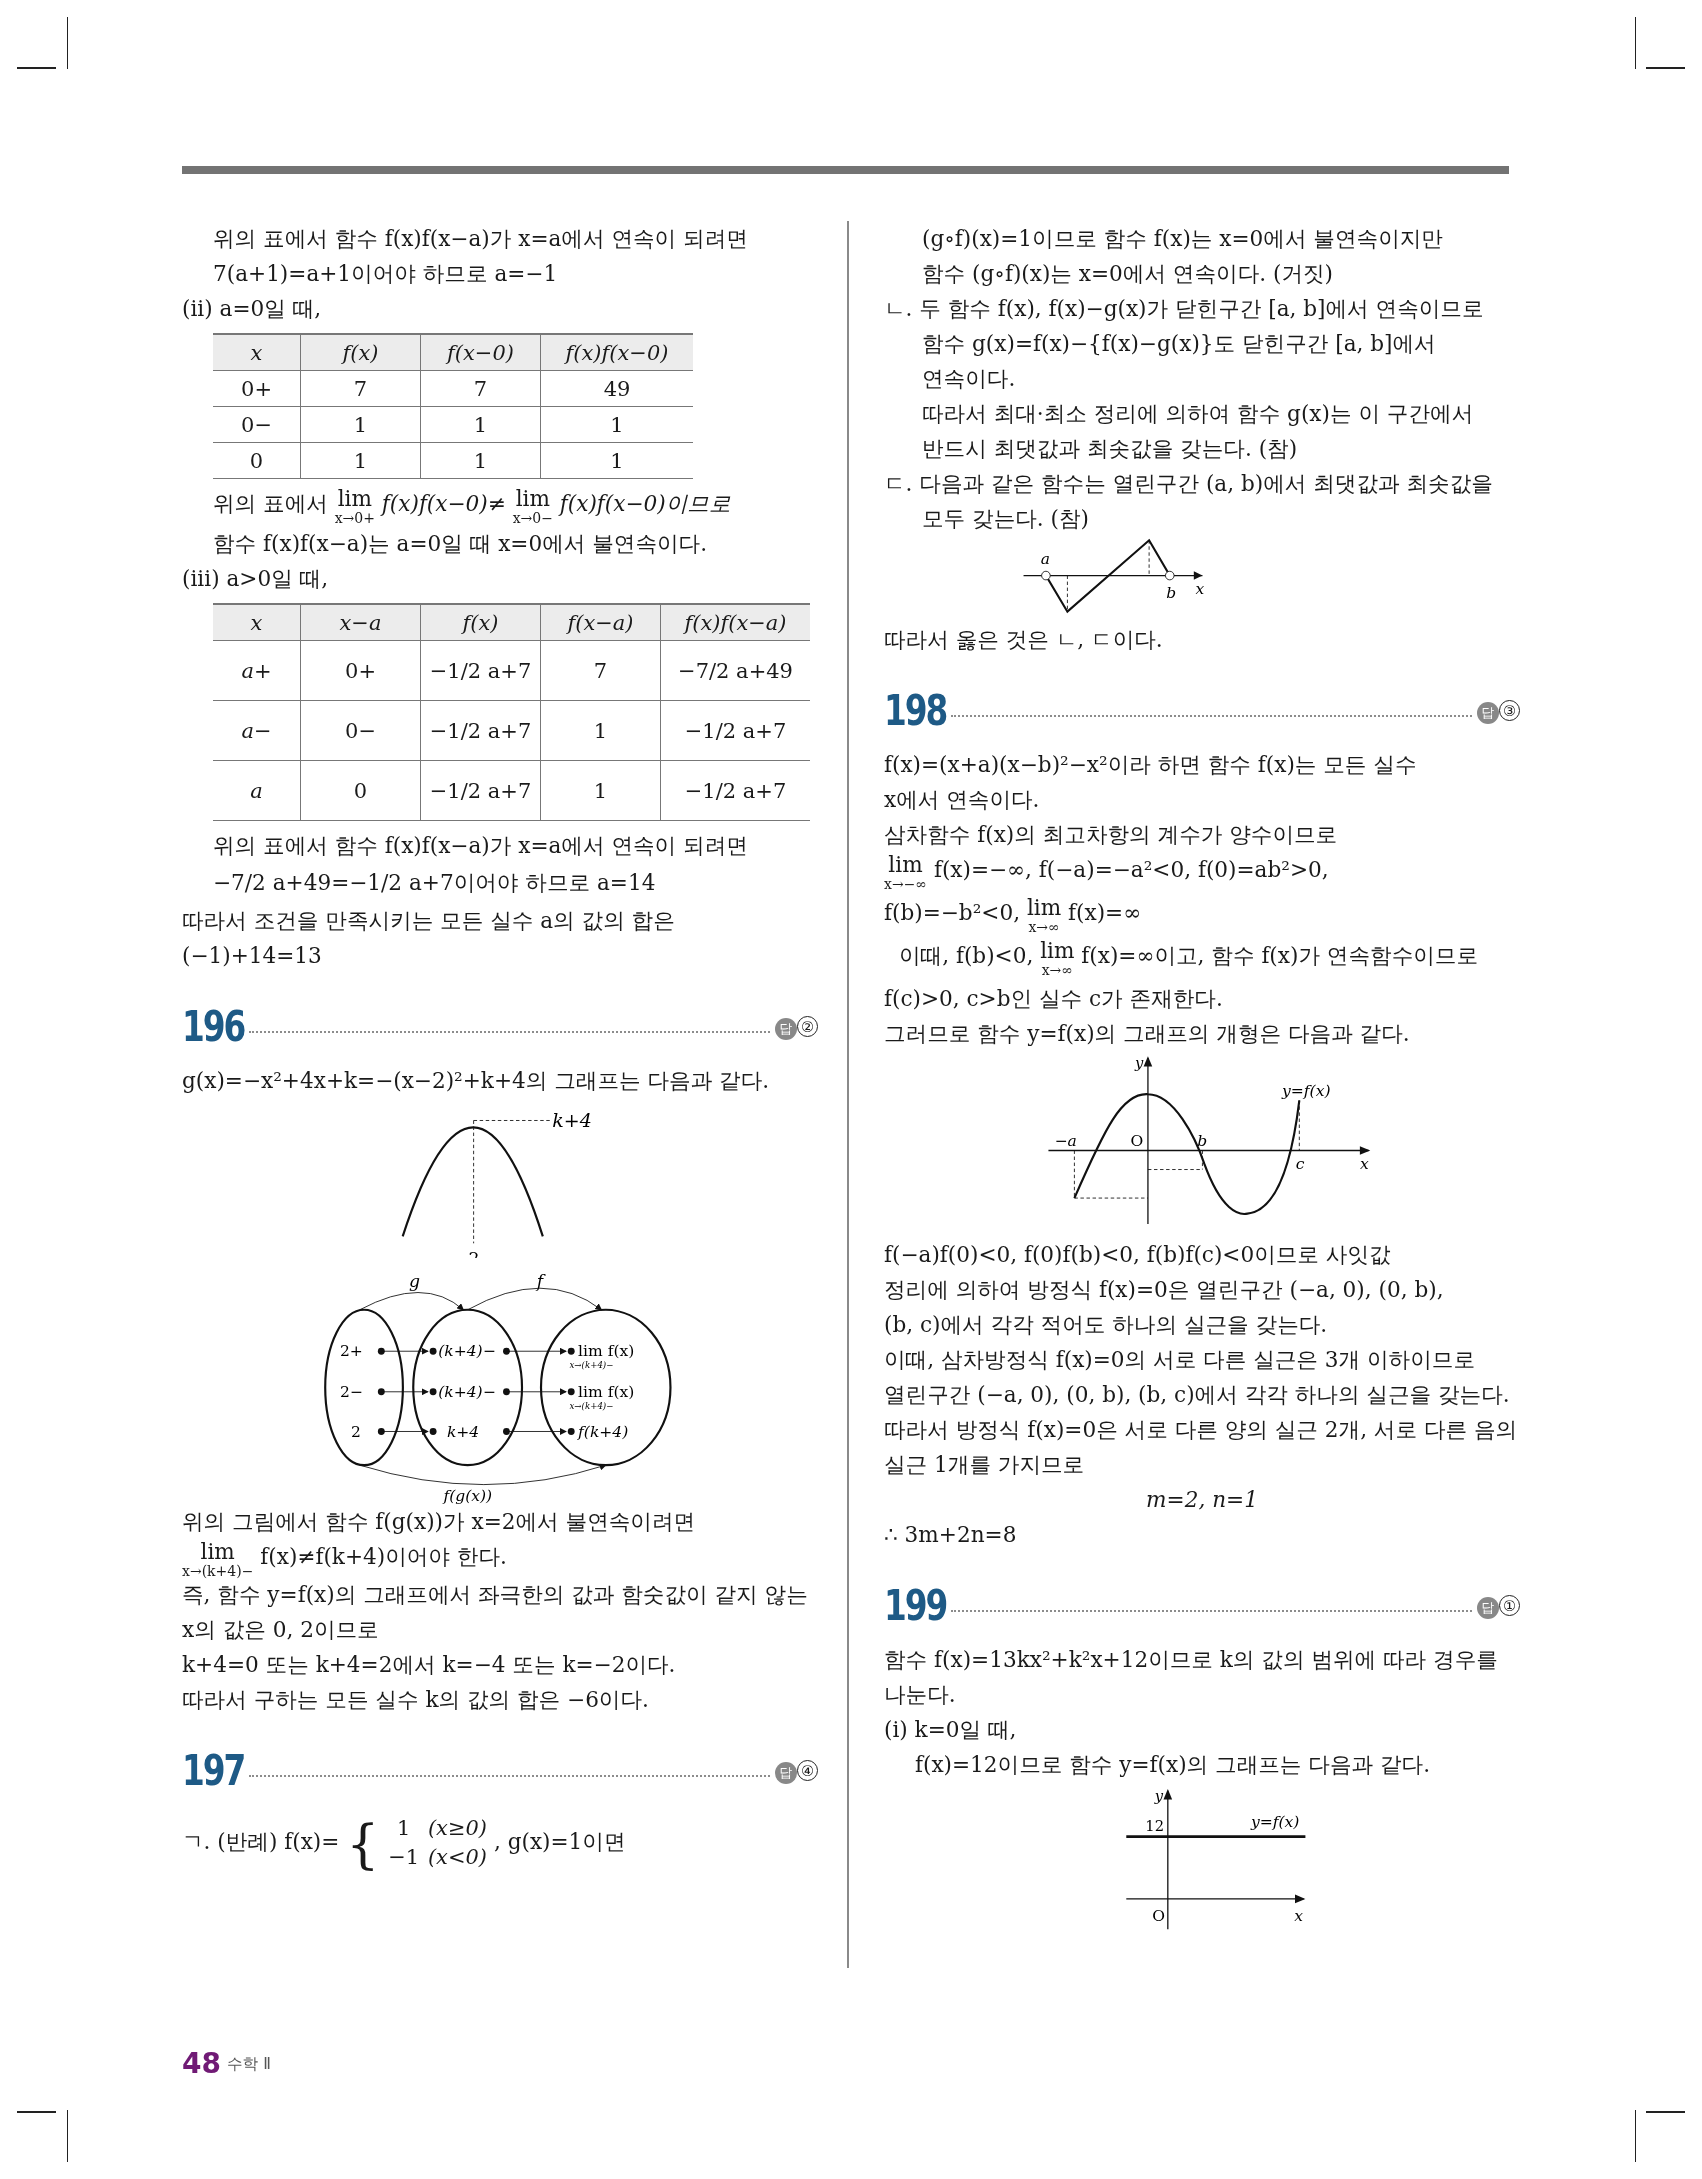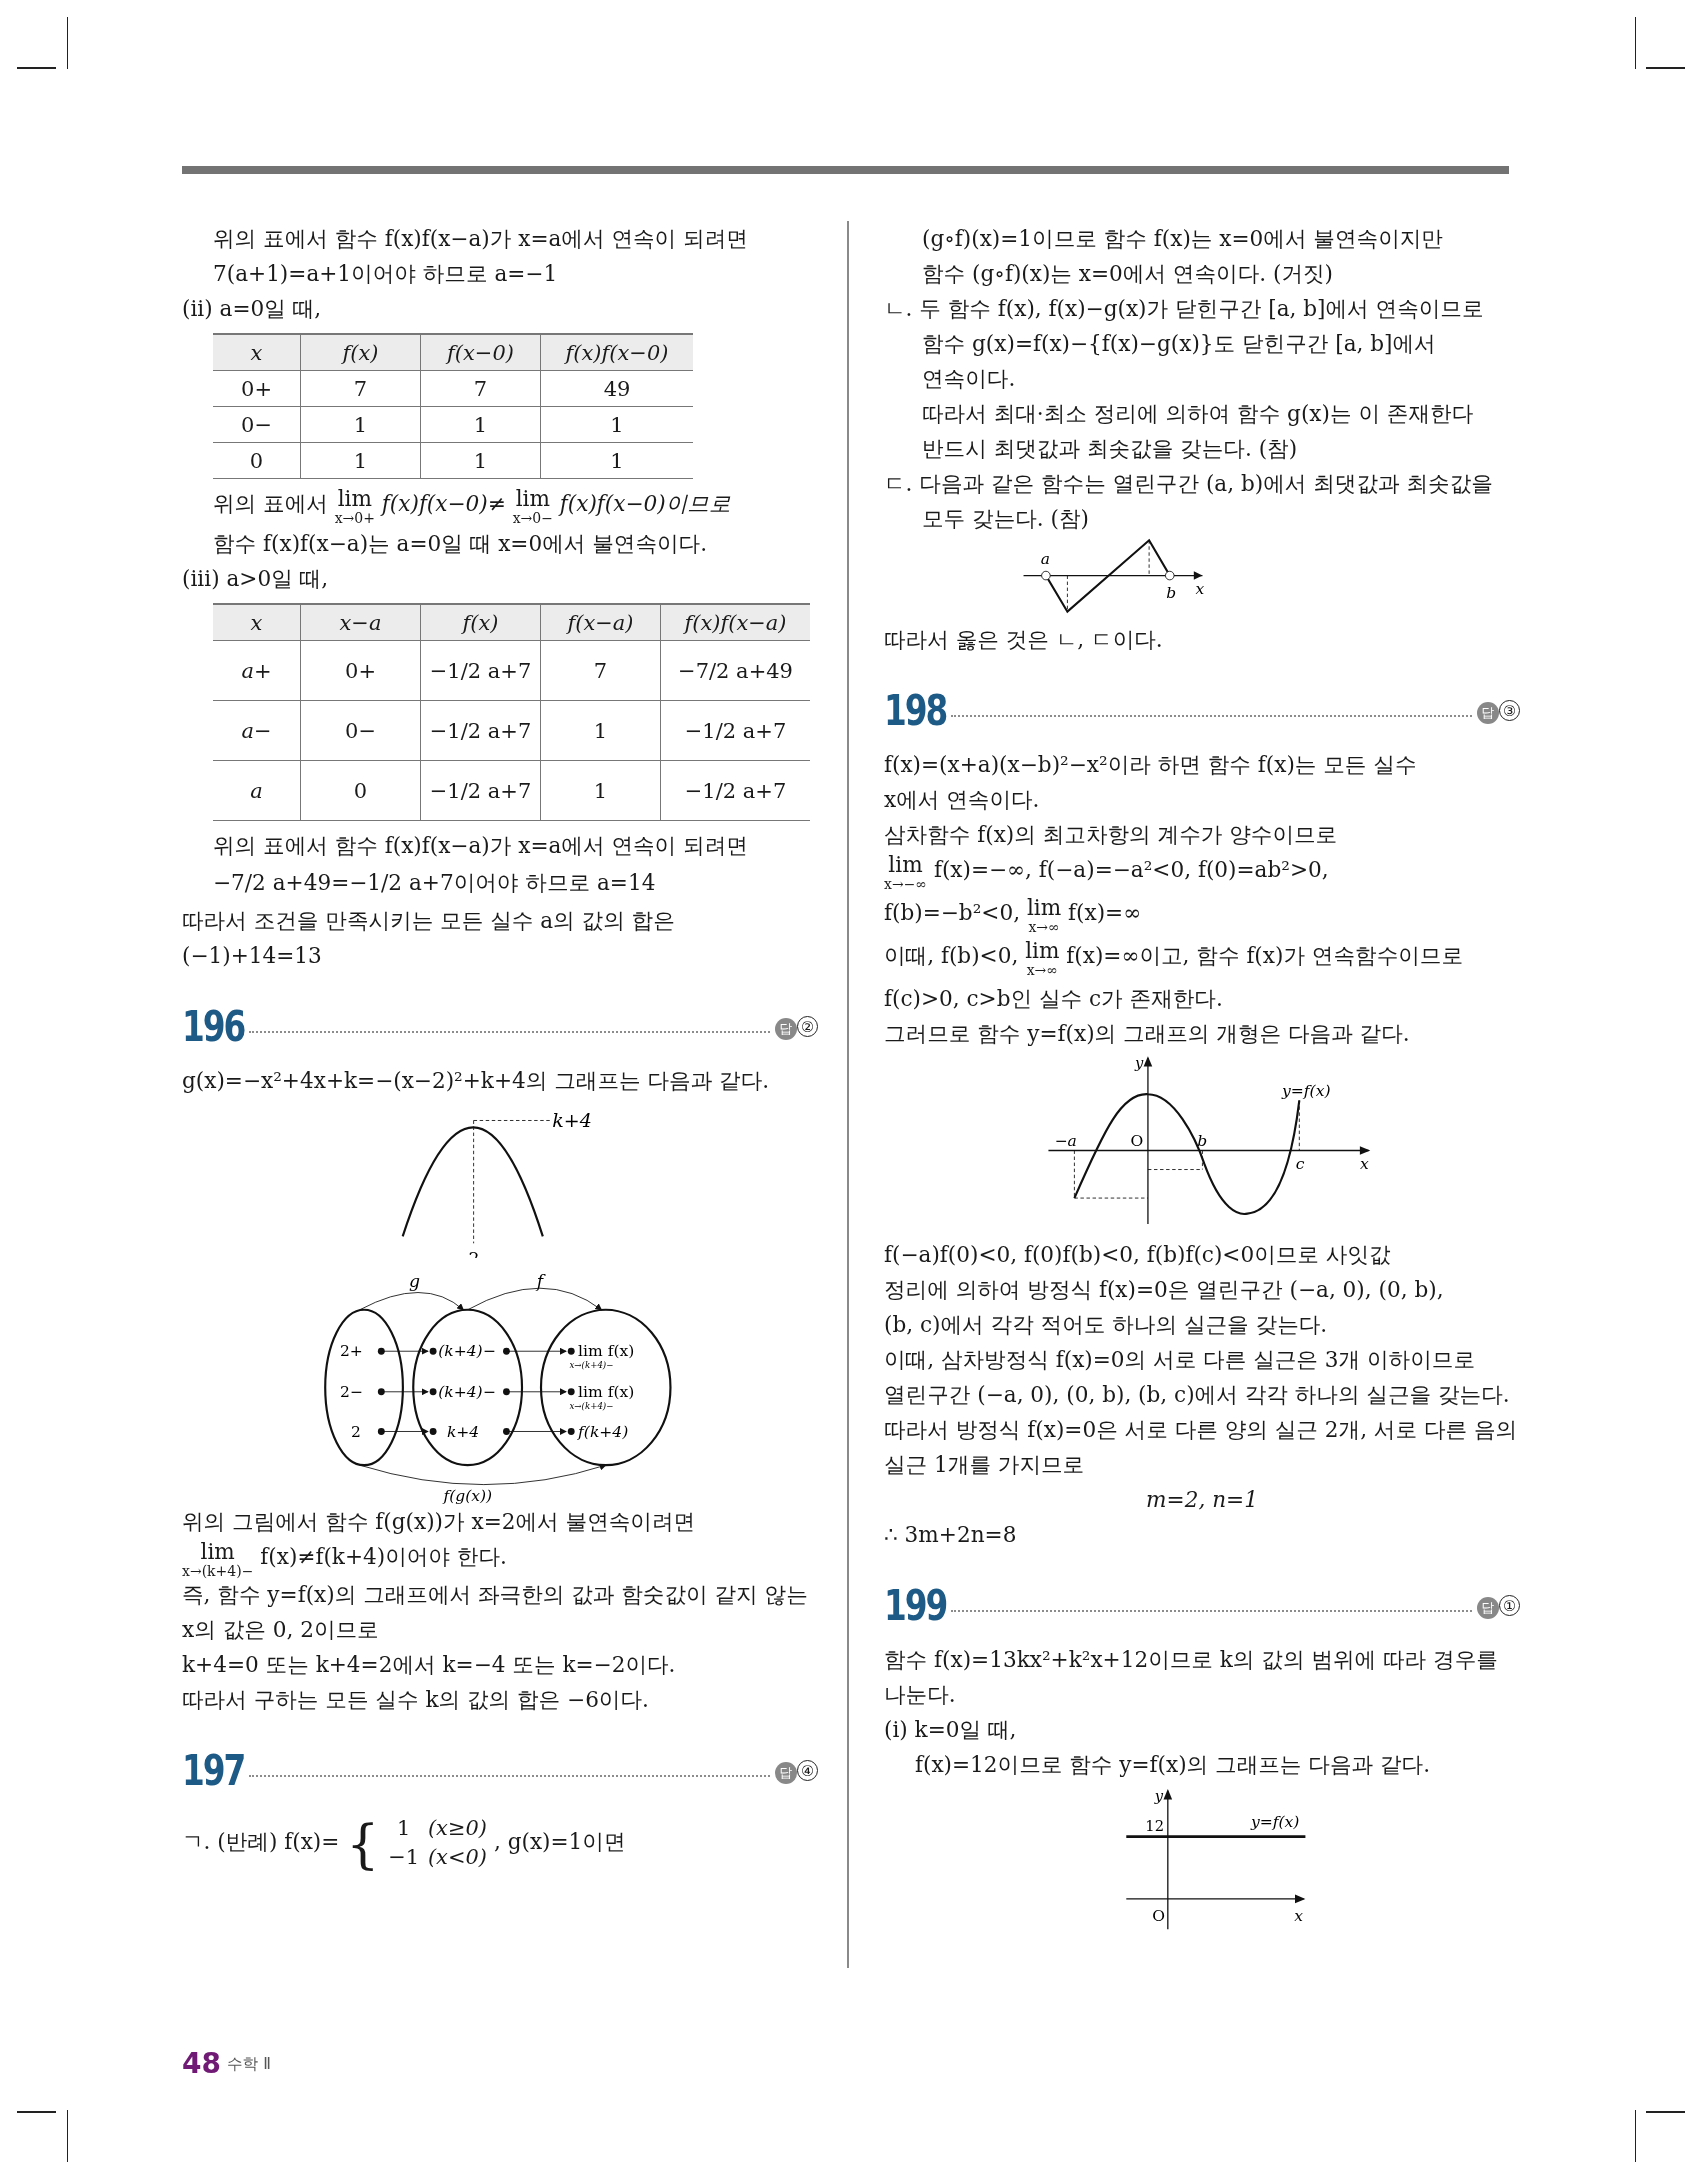--- a/index.html
+++ b/index.html
@@ -238,21 +238,21 @@
     <span>, g(x)=1이면</span>
   </div>
 </div>
 
 <div class="col col-right">
   <div class="line ind2">(g∘f)(x)=1이므로 함수 f(x)는 x=0에서 불연속이지만</div>
   <div class="line ind2">함수 (g∘f)(x)는 x=0에서 연속이다. (거짓)</div>
   <div class="line">ㄴ. 두 함수 f(x), f(x)−g(x)가 닫힌구간 [a, b]에서 연속이므로</div>
   <div class="line ind2">함수 g(x)=f(x)−{f(x)−g(x)}도 닫힌구간 [a, b]에서</div>
   <div class="line ind2">연속이다.</div>
-  <div class="line ind2">따라서 최대·최소 정리에 의하여 함수 g(x)는 이 존재한다</div>
+  <div class="line ind2">따라서 최대·최소 정리에 의하여 함수 g(x)는 이 구간에서</div>
   <div class="line ind2">반드시 최댓값과 최솟값을 갖는다. (참)</div>
   <div class="line">ㄷ. 다음과 같은 함수는 열린구간 (a, b)에서 최댓값과 최솟값을</div>
   <div class="line ind2">모두 갖는다. (참)</div>
 
   <div class="fig" style="height:86px;">
     <svg width="636" height="86" font-family="DejaVu Serif, serif" viewBox="0 0 735 100">
       <line x1="160" y1="46" x2="368" y2="46" stroke="#111" stroke-width="1.5"></line>
       <path d="M368,46 l-10,-5 l0,10 z" fill="#111"></path>
       <polyline points="186,46 211,88 306,5 330,46" fill="none" stroke="#111" stroke-width="2.5"></polyline>
       <line x1="211" y1="46" x2="211" y2="88" stroke="#111" stroke-dasharray="4,3"></line>
@@ -277,21 +277,21 @@
   <div class="line">삼차함수 f(x)의 최고차항의 계수가 양수이므로</div>
   <div class="line" style="height:43px;">
     <span class="lim"><span class="l">lim</span><span class="s">x→−∞</span></span>
     <span>f(x)=−∞, f(−a)=−a²&lt;0, f(0)=ab²&gt;0,</span>
   </div>
   <div class="line" style="height:43px;">
     <span>f(b)=−b²&lt;0, </span>
     <span class="lim"><span class="l">lim</span><span class="s">x→∞</span></span>
     <span>f(x)=∞</span>
   </div>
-  <div class="line" style="height:43px;">
+  <div class="line" style="height:43px;margin-left:15px;">
     <span>이때, f(b)&lt;0, </span>
     <span class="lim"><span class="l">lim</span><span class="s">x→∞</span></span>
     <span>f(x)=∞이고, 함수 f(x)가 연속함수이므로</span>
   </div>
   <div class="line">f(c)&gt;0, c&gt;b인 실수 c가 존재한다.</div>
   <div class="line">그러므로 함수 y=f(x)의 그래프의 개형은 다음과 같다.</div>
 
   <div class="fig" style="height:186px;">
     <svg width="636" height="186" font-family="DejaVu Serif, serif" viewBox="0 0 735 215">
       <line x1="190" y1="115" x2="560" y2="115" stroke="#111" stroke-width="1.5"></line>

